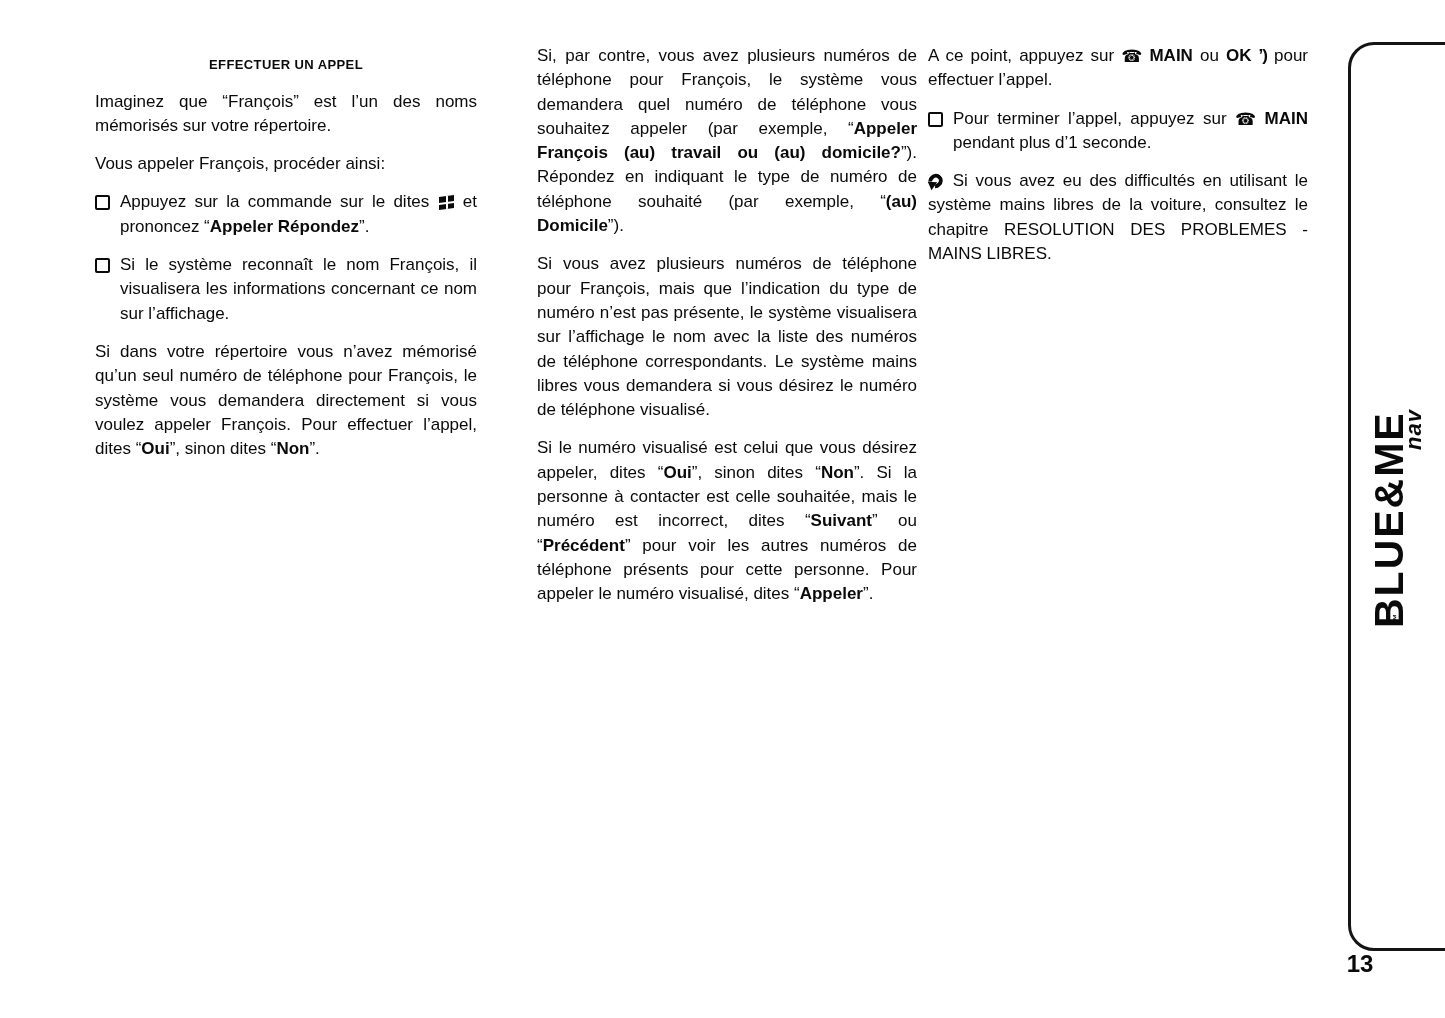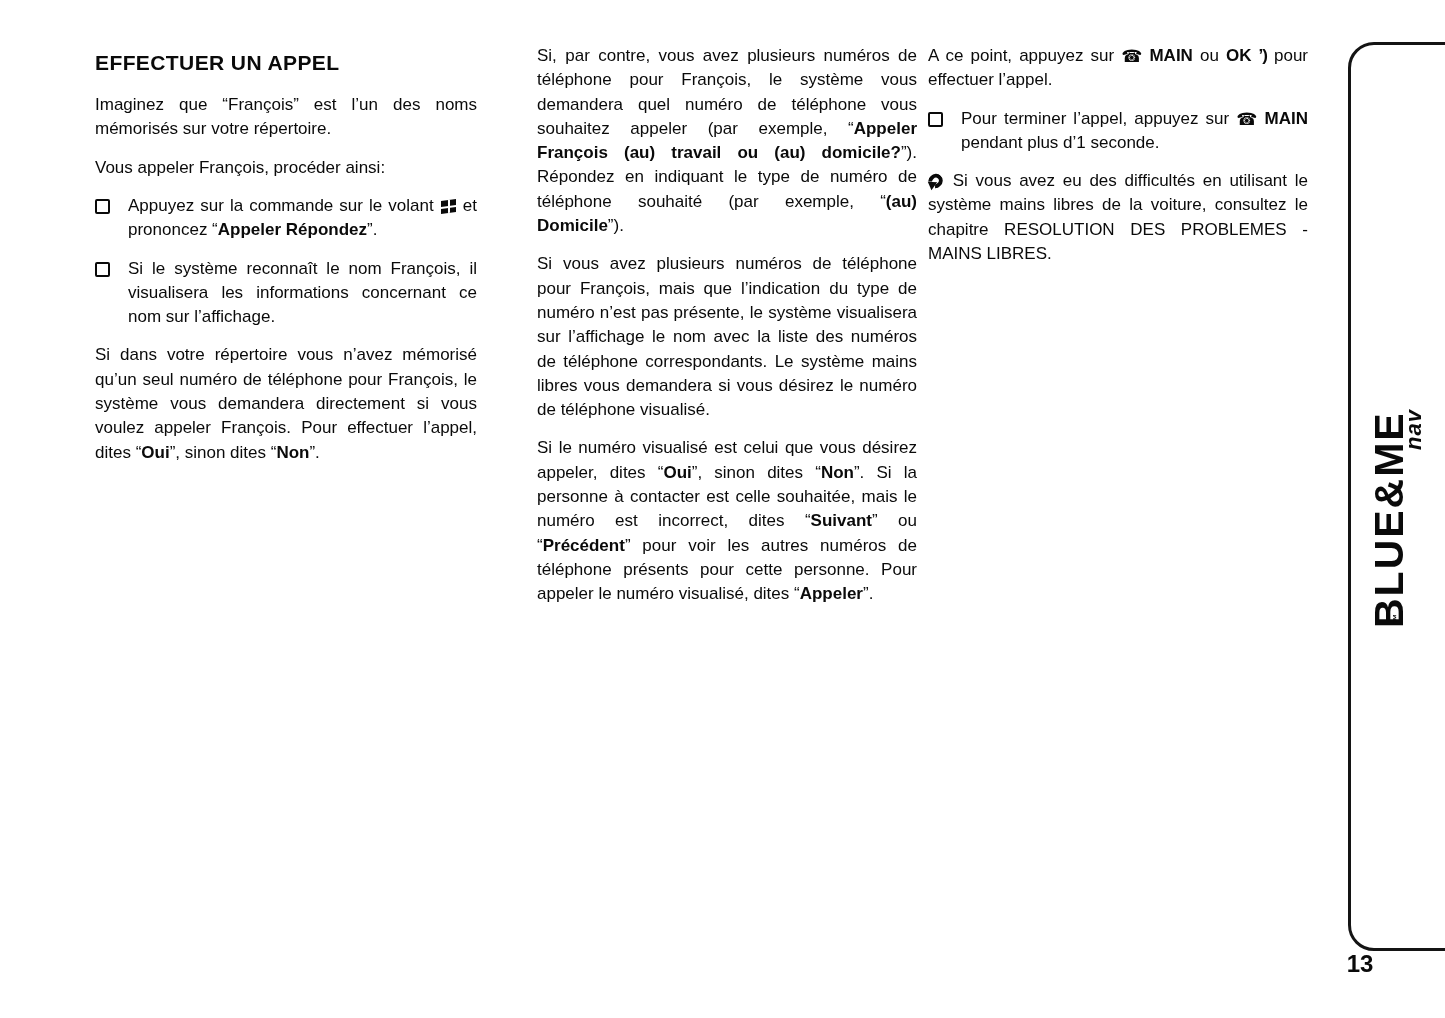--- a/index.html
+++ b/index.html
@@ -10,23 +10,23 @@
     overflow:hidden;
     font-family:"Liberation Sans", sans-serif;
     color:#0a0a0a;
     margin:0 auto;
   }
   .col{position:absolute;top:44px;font-size:17px;line-height:1.43;}
   #col1{left:95px;width:382px;}
   #col2{left:537px;width:380px;}
   #col3{left:928px;width:380px;}
 
-  .heading{font-size:21px;font-weight:bold;margin:4px 0 15px 0;letter-spacing:.4px;}
+  .heading{font-size:13px;font-weight:bold;margin:12px 0 15px 0;letter-spacing:.4px;text-align:center;}
   .para{margin:0 0 14px 0;text-align:justify;}
-  .bullet{display:flex;margin:12px 0 14px 0;gap:8px;}
+  .bullet{display:flex;margin:12px 0 14px 0;}
   .bullet-cell{flex:0 0 25px;padding-top:2px;}
   .bullet-text{flex:1;text-align:justify;}
   .b{font-weight:bold;}
 
   
   .gi{display:inline-block;}
   .gi-checkbox{
     width:11px;height:11px;
     border:2.5px solid #0a0a0a;border-radius:2px;
     vertical-align:-1px;background:#fff;
@@ -83,21 +83,21 @@
 </head>
 <body>
 
 <div class="page">
   <div class="col" id="col1">
       <h2 class="heading">EFFECTUER UN APPEL</h2>
       <p class="para"><span>Imaginez que “François” est l’un des noms mémorisés sur votre répertoire.</span></p>
       <p class="para"><span>Vous appeler François, procéder ainsi:</span></p>
       <div class="bullet">
         <span class="bullet-cell"><span class="gi gi-checkbox"></span></span>
-        <span class="bullet-text"><span>Appuyez sur la commande sur le volant </span><span class="gi gi-windows"></span><span> et prononcez “</span><span class="b">Appeler Répondez</span><span>”.</span></span>
+        <span class="bullet-text"><span>Appuyez sur la commande sur le dites </span><span class="gi gi-windows"></span><span> et prononcez “</span><span class="b">Appeler Répondez</span><span>”.</span></span>
       </div>
       <div class="bullet">
         <span class="bullet-cell"><span class="gi gi-checkbox"></span></span>
         <span class="bullet-text"><span>Si le système reconnaît le nom François, il visualisera les informations concernant ce nom sur l’affichage.</span></span>
       </div>
       <p class="para"><span>Si dans votre répertoire vous n’avez mémorisé qu’un seul numéro de téléphone pour François, le système vous demandera directement si vous voulez appeler François. Pour effectuer l’appel, dites “</span><span class="b">Oui</span><span>”, sinon dites “</span><span class="b">Non</span><span>”.</span></p>
     </div>
   <div class="col" id="col2">
       <p class="para"><span>Si, par contre, vous avez plusieurs numéros de téléphone pour François, le système vous demandera quel numéro de téléphone vous souhaitez appeler (par exemple, “</span><span class="b">Appeler François (au) travail ou (au) domicile?</span><span>”). Répondez en indiquant le type de numéro de téléphone souhaité (par exemple, “</span><span class="b">(au) Domicile</span><span>”).</span></p>
       <p class="para"><span>Si vous avez plusieurs numéros de téléphone pour François, mais que l’indication du type de numéro n’est pas présente, le système visualisera sur l’affichage le nom avec la liste des numéros de téléphone correspondants. Le système mains libres vous demandera si vous désirez le numéro de téléphone visualisé.</span></p>

